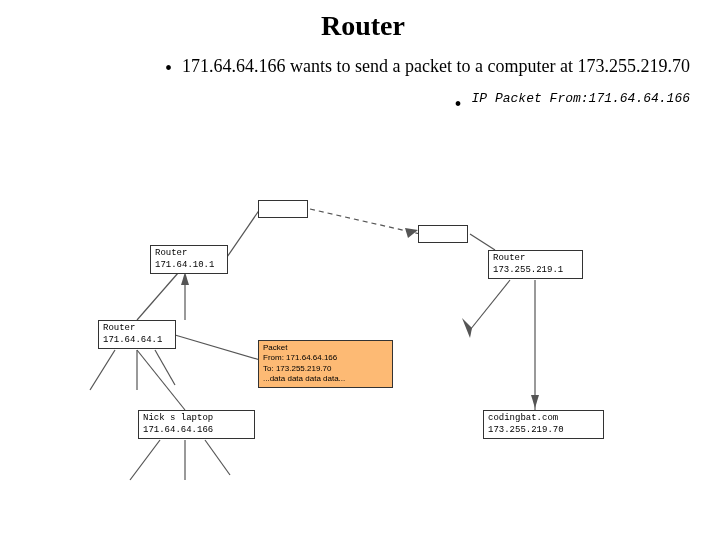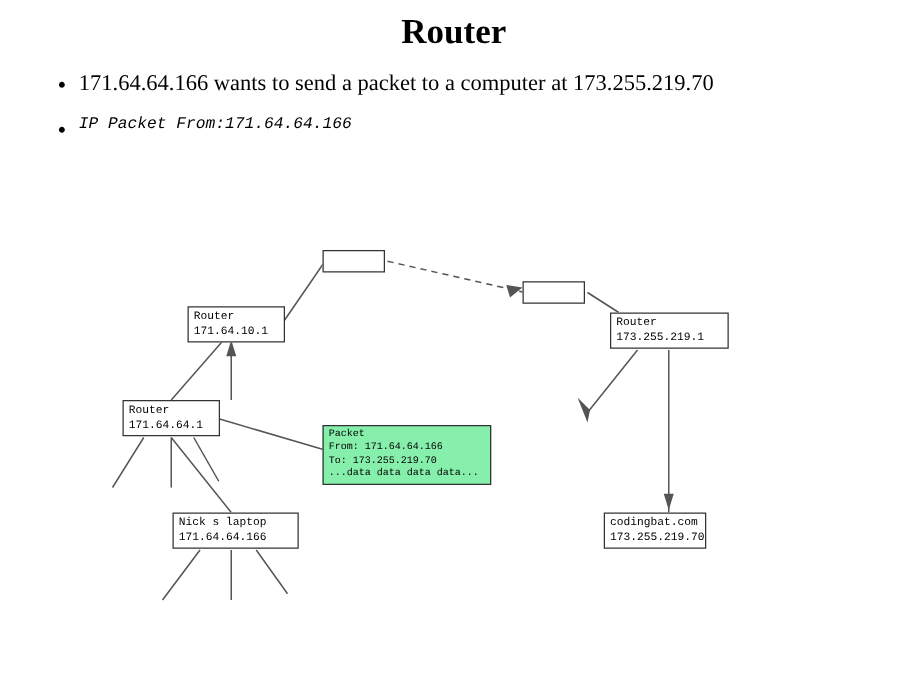--- a/index.html
+++ b/index.html
@@ -25,20 +25,21 @@
     .bullet-list {
       list-style: none;
       padding-left: 10px;
       margin-bottom: 10px;
     }
     .bullet-list li {
       font-size: 18px;
       margin-bottom: 8px;
       display: flex;
       align-items: flex-start;
+      justify-content: flex-end;
     }
     .bullet-list li::before {
       content: '•';
       margin-right: 10px;
       font-size: 20px;
       line-height: 1.4;
     }
     .bullet-text {
       line-height: 1.4;
     }
@@ -61,23 +62,23 @@
       border: 1px solid #333;
       font-family: 'Courier New', Courier, monospace;
       font-size: 9px;
       padding: 2px 4px;
       line-height: 1.3;
       white-space: nowrap;
     }
     
     .packet-box {
       position: absolute;
-      background: #86efac;
+      background: #fdba74;
       border: 1px solid #333;
-      font-family: Liberation Mono, monospace;
+      font-family: Liberation Sans, sans-serif;
       font-size: 8px;
       padding: 2px 4px;
       line-height: 1.3;
       white-space: nowrap;
     }
     
     .small-box {
       position: absolute;
       background: #fff;
       border: 1px solid #333;
@@ -157,25 +158,25 @@
     </div>
 
     <div class="router-box" style="left:458px; top:60px; width:95px;">
       Router<br>173.255.219.1
     </div>
 
     <div class="small-box" style="left:228px; top:10px;"></div>
 
     <div class="small-box" style="left:388px; top:35px;"></div>
 
-    <div class="router-box" style="left:108px; top:220px; width:101px;">
+    <div class="router-box" style="left:108px; top:220px; width:117px;">
       Nick s laptop<br>171.64.64.166
     </div>
 
-    <div class="router-box" style="left:453px; top:220px; width:82px;">
+    <div class="router-box" style="left:453px; top:220px; width:121px;">
       codingbat.com<br>173.255.219.70
     </div>
 
     <div class="packet-box" style="left:228px; top:150px; width:135px;">
       Packet<br>
       From: 171.64.64.166<br>
       To: 173.255.219.70<br>
       ...data data data data...
     </div>
   </div>

